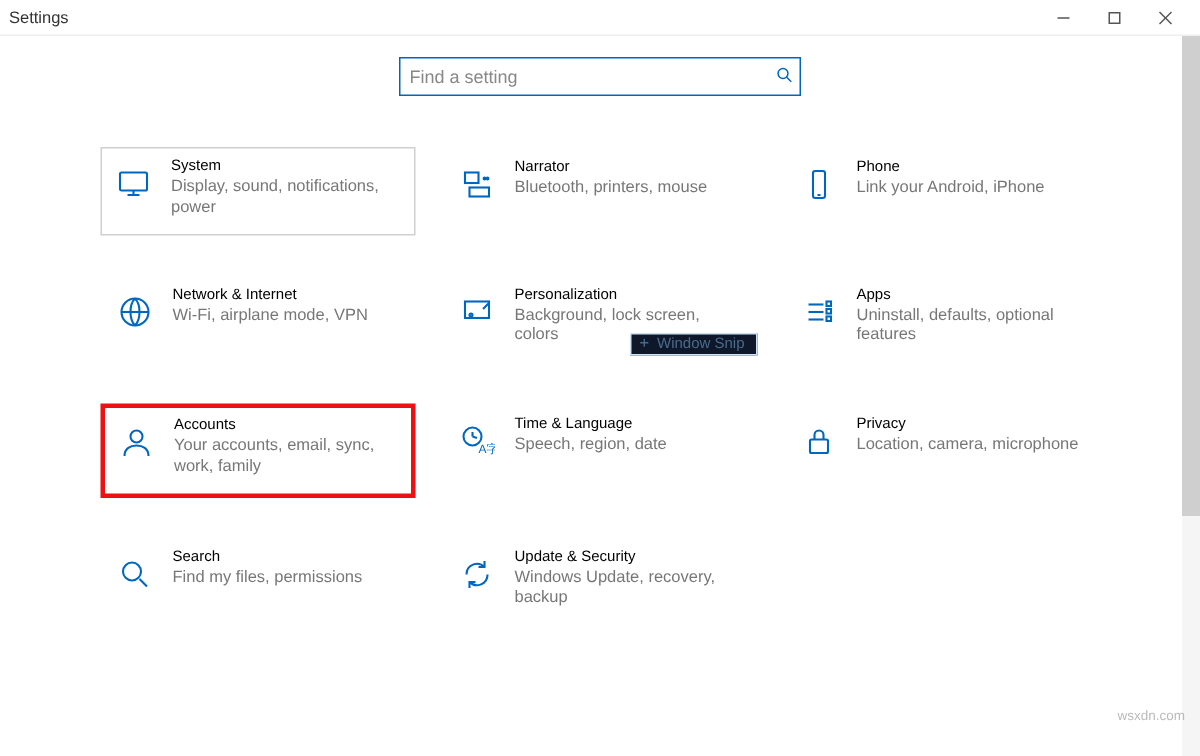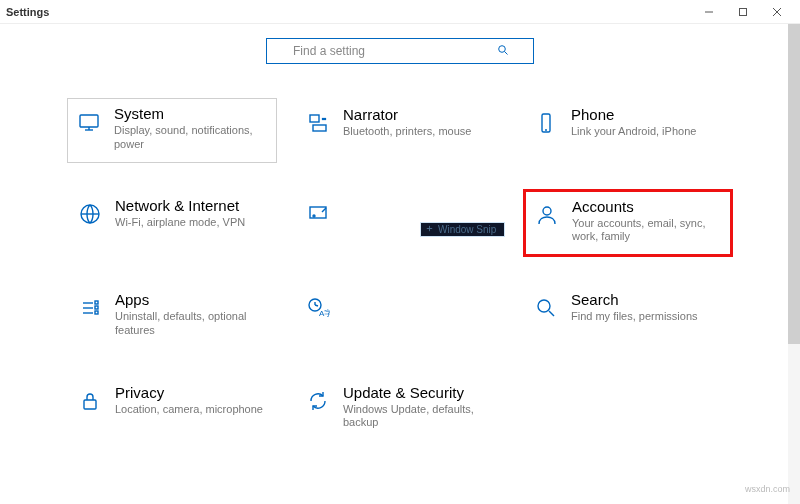--- a/index.html
+++ b/index.html
@@ -15,21 +15,21 @@
   }
   .titlebar {
     height: 24px;
     display: flex;
     align-items: center;
     padding: 0 6px;
     font-size: 11px;
     color: #333;
     border-bottom: 1px solid #eee;
   }
-  .titlebar .title { flex: 0 0 auto; font-weight: bold; }
+  .titlebar .title { flex: 0 0 auto; }
   .titlebar .spacer { flex: 1; }
   .winbtn {
     width: 34px;
     height: 24px;
     display: flex;
     align-items: center;
     justify-content: center;
     color: #555;
     font-size: 11px;
   }
@@ -37,21 +37,21 @@
     display: flex;
     justify-content: center;
     padding: 14px 0 10px;
   }
   .search-box {
     width: 268px;
     height: 26px;
     border: 1px solid #0067c0;
     display: flex;
     align-items: center;
-    padding: 0 24px;
+    padding: 0 4px;
   }
   .search-box input {
     border: none;
     outline: none;
     flex: 1;
     font-size: 12px;
     color: #666;
     background: transparent;
   }
   .search-box input::placeholder { color: #888; }
@@ -82,38 +82,38 @@
     flex: 0 0 30px;
     display: flex;
     align-items: center;
     justify-content: center;
     color: #0067c0;
     margin-right: 10px;
     margin-top: 2px;
   }
   .ticon svg { width: 24px; height: 24px; stroke: #0067c0; fill: none; stroke-width: 1.4; }
   .ttext { display: flex; flex-direction: column; }
-  .ttitle { font-size: 15px; color: #000; margin-bottom: 2px; }
+  .ttitle { font-size: 10px; color: #000; margin-bottom: 2px; }
   .tdesc { font-size: 11px; color: #777; line-height: 1.25; max-width: 160px; }
   .snip-overlay {
     position: absolute;
     top: 222px;
     left: 420px;
     background: #0f172a;
     border: 1px solid #cde3f5;
     color: #4a6b8a;
     font-size: 10px;
     padding: 1px 8px 1px 4px;
     display: flex;
     align-items: flex-start;
     gap: 4px;
   }
   .watermark {
     position: absolute;
-    bottom: 10px;
+    bottom: 22px;
     right: 10px;
     font-size: 9px;
     color: #bbb;
   }
   .vscroll {
     position: absolute;
     right: 0;
     top: 24px;
     bottom: 0;
     width: 12px;
@@ -222,103 +222,111 @@
   </div>
 
   <div class="tile">
     <div class="ticon">
       <svg viewBox="0 0 24 24">
           <rect x="4" y="5" width="16" height="11"></rect>
           <path d="M16 10 L20 6"></path>
           <circle cx="8" cy="14" r="1"></circle>
         </svg>
     </div>
-  </div>
-
-  <div class="tile highlight">
-    <div class="ticon">
-      <svg viewBox="0 0 24 24">
-          <circle cx="12" cy="8" r="4"></circle>
-          <path d="M4 21 C4 16 8 14 12 14 C16 14 20 16 20 21"></path>
-        </svg>
-    </div>
-    <div class="ttext">
-      <span class="ttitle">Accounts</span>
-      <span class="tdesc">Your accounts, email, sync, work, family</span>
+    <div class="ttext">
+      <span class="ttitle">Personalization</span>
+      <span class="tdesc">Background, lock screen, colors</span>
     </div>
   </div>
 
   <div class="tile">
     <div class="ticon">
       <svg viewBox="0 0 24 24">
           <line x1="5" y1="7" x2="15" y2="7"></line>
           <line x1="5" y1="12" x2="15" y2="12"></line>
           <line x1="5" y1="17" x2="15" y2="17"></line>
           <rect x="17" y="5" width="3" height="3"></rect>
           <rect x="17" y="10" width="3" height="3"></rect>
           <rect x="17" y="15" width="3" height="3"></rect>
         </svg>
     </div>
     <div class="ttext">
       <span class="ttitle">Apps</span>
       <span class="tdesc">Uninstall, defaults, optional features</span>
     </div>
   </div>
 
+  <div class="tile highlight">
+    <div class="ticon">
+      <svg viewBox="0 0 24 24">
+          <circle cx="12" cy="8" r="4"></circle>
+          <path d="M4 21 C4 16 8 14 12 14 C16 14 20 16 20 21"></path>
+        </svg>
+    </div>
+    <div class="ttext">
+      <span class="ttitle">Accounts</span>
+      <span class="tdesc">Your accounts, email, sync, work, family</span>
+    </div>
+  </div>
+
   <div class="tile">
     <div class="ticon">
       <svg viewBox="0 0 24 24">
           <circle cx="9" cy="9" r="6"></circle>
           <line x1="9" y1="6" x2="9" y2="9"></line>
           <line x1="9" y1="9" x2="12" y2="10"></line>
           <text x="13" y="20" font-size="8" fill="#0067c0" stroke="none">A字</text>
         </svg>
     </div>
-  </div>
-
-
+    <div class="ttext">
+      <span class="ttitle">Time &amp; Language</span>
+      <span class="tdesc">Speech, region, date</span>
+    </div>
+  </div>
+
+
+
+  <div class="tile">
+    <div class="ticon">
+      <svg viewBox="0 0 24 24">
+          <rect x="6" y="11" width="12" height="9" rx="1"></rect>
+          <path d="M9 11 V8 a3 3 0 0 1 6 0 V11"></path>
+        </svg>
+    </div>
+    <div class="ttext">
+      <span class="ttitle">Privacy</span>
+      <span class="tdesc">Location, camera, microphone</span>
+    </div>
+  </div>
 
   <div class="tile">
     <div class="ticon">
       <svg viewBox="0 0 24 24">
           <circle cx="10" cy="10" r="6"></circle>
           <line x1="15" y1="15" x2="20" y2="20"></line>
         </svg>
     </div>
     <div class="ttext">
       <span class="ttitle">Search</span>
       <span class="tdesc">Find my files, permissions</span>
-    </div>
-  </div>
-
-  <div class="tile">
-    <div class="ticon">
-      <svg viewBox="0 0 24 24">
-          <rect x="6" y="11" width="12" height="9" rx="1"></rect>
-          <path d="M9 11 V8 a3 3 0 0 1 6 0 V11"></path>
-        </svg>
-    </div>
-    <div class="ttext">
-      <span class="ttitle">Privacy</span>
-      <span class="tdesc">Location, camera, microphone</span>
     </div>
   </div>
 
   <div class="tile">
     <div class="ticon">
       <svg viewBox="0 0 24 24">
           <path d="M5 12 a7 7 0 0 1 12 -5"></path>
           <path d="M19 12 a7 7 0 0 1 -12 5"></path>
           <polyline points="17 3 17 7 13 7"></polyline>
           <polyline points="7 21 7 17 11 17"></polyline>
         </svg>
     </div>
     <div class="ttext">
       <span class="ttitle">Update &amp; Security</span>
-      <span class="tdesc">Windows Update, defaults, backup</span>
+      <span class="tdesc">Windows Update, recovery, backup</span>
     </div>
   </div>
 
 </div>
 
 <div class="snip-overlay">
   <svg width="9" height="9" viewBox="0 0 10 10">
       <line x1="2" y1="5" x2="8" y2="5" stroke="#4a6b8a"></line>
       <line x1="5" y1="2" x2="5" y2="8" stroke="#4a6b8a"></line>
     </svg>

